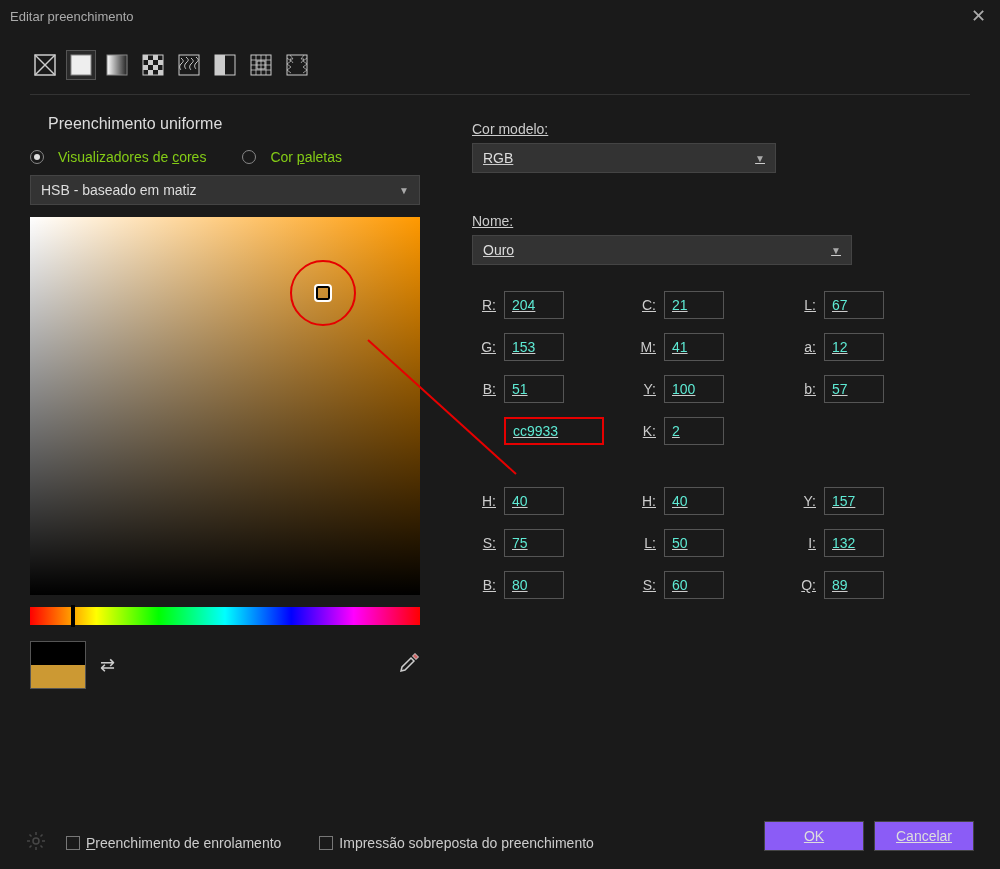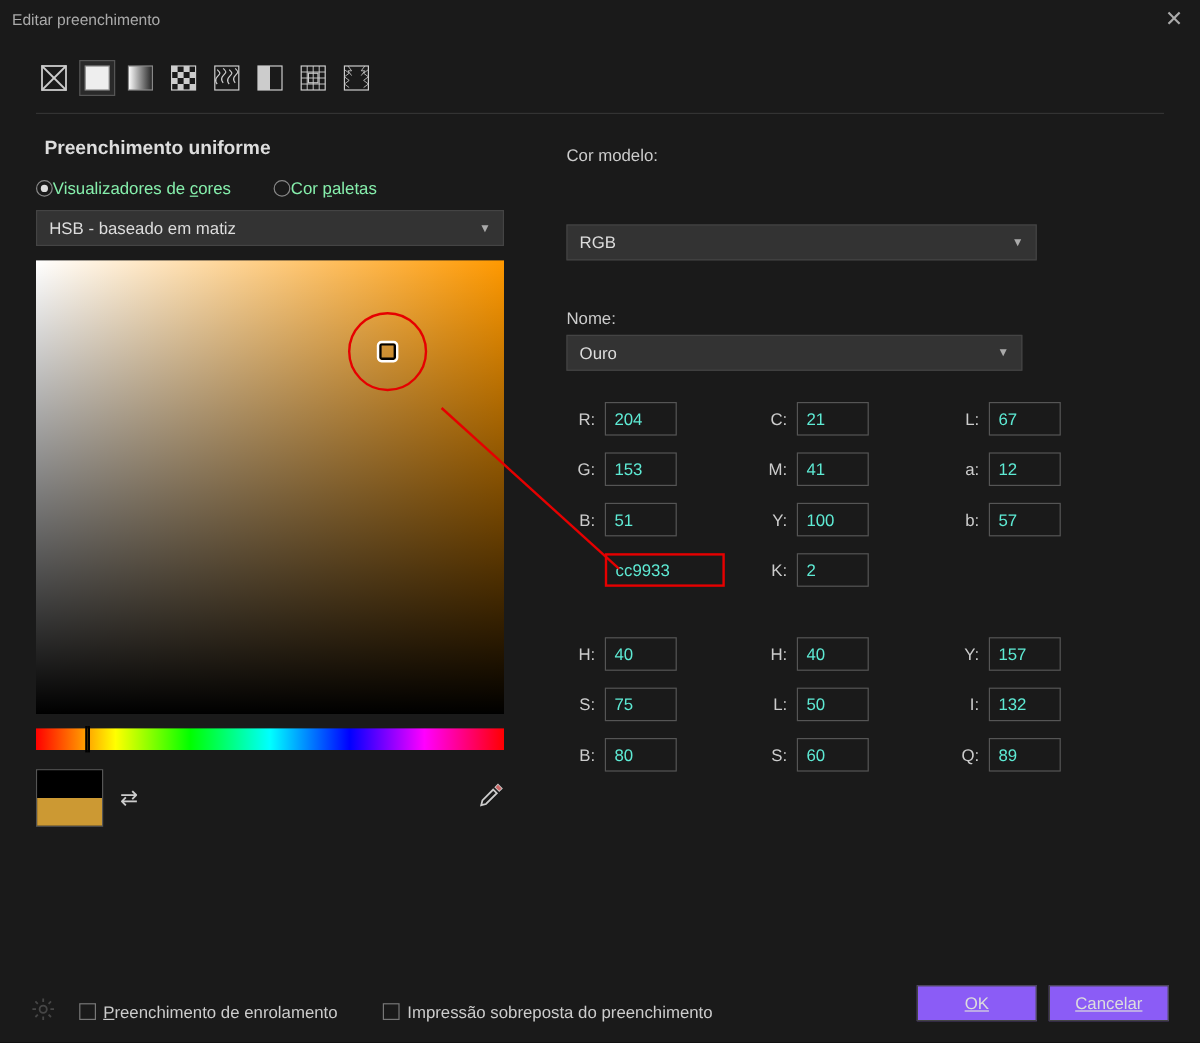--- a/index.html
+++ b/index.html
@@ -17,39 +17,39 @@
 .toolbar {
   display: flex; gap: 6px; padding-bottom: 14px;
   border-bottom: 1px solid #333;
 }
 .toolbar .tool {
   width: 30px; height: 30px; display: flex; align-items: center; justify-content: center;
   cursor: pointer; border: 1px solid transparent;
 }
 .toolbar .tool svg { width: 22px; height: 22px; }
 .toolbar .tool.selected { border: 1px solid #555; background: #2a2a2a; }
-.section-title { font-size: 16px; color: #ddd; margin: 20px 0 16px 7px; font-weight: 700; }
+.section-title { font-size: 16px; color: #ddd; margin: 20px 0 16px 18px; font-weight: 400; }
 .radio-row { display: flex; gap: 36px; align-items: center; margin-bottom: 10px; }
-.radio { display: flex; align-items: center; gap: 0; font-size: 14px; color: #86efac; cursor: pointer; }
+.radio { display: flex; align-items: center; gap: 14px; font-size: 14px; color: #84cc16; cursor: pointer; }
 .radio .dot {
   width: 14px; height: 14px; border: 1px solid #888; border-radius: 50%;
   display: flex; align-items: center; justify-content: center;
 }
 .radio .dot .inner { width: 6px; height: 6px; background: #ddd; border-radius: 50%; display: none; }
 .radio.checked .dot .inner { display: block; }
 .radio .ul { text-decoration: underline; }
 .dropdown {
   background: #333; color: #ddd; font-size: 14px; height: 30px;
   display: flex; align-items: center; justify-content: space-between;
   padding: 0 10px; cursor: pointer; border: 1px solid #444;
 }
 .dropdown .chev { font-size: 10px; color: #aaa; }
 .main-row { display: flex; gap: 52px; }
 .left-col { width: 390px; display: flex; flex-direction: column; }
-.right-col { flex: 1; display: flex; flex-direction: column; }
+.right-col { flex: 1; display: flex; flex-direction: column; text-decoration: underline; }
 .label-top { font-size: 14px; color: #ccc; margin-bottom: 6px; }
 .field-area {
   width: 390px; height: 378px; position: relative; margin-top: 12px;
   background:
     linear-gradient(to bottom, rgba(0,0,0,0) 0%, #000 100%),
     linear-gradient(to right, #fff 0%, #ff9900 100%);
 }
 .field-marker {
   position: absolute; width: 14px; height: 14px; border: 2px solid #000;
   outline: 2px solid #fff; border-radius: 2px; transform: translate(-50%, -50%);
@@ -222,21 +222,21 @@
             <svg viewBox="0 0 22 22">
                 <path d="M17 2l3 3-2 2-3-3 2-2zM13 6l3 3L7 18l-4 1 1-4 9-9z" fill="none" stroke="#ccc" stroke-width="1.5"></path>
                 <path d="M17 2l3 3-2 2-3-3z" fill="#c66"></path>
               </svg>
           </span>
         </div>
       </div>
 
       <div class="right-col">
         <div class="label-top" style="margin-top:-28px;">Cor modelo:</div>
-        <div class="dropdown" style="width:392px;margin-top:44px;">
+        <div class="dropdown" style="width:304px;">
           <span>RGB</span>
           <span class="chev">▼</span>
         </div>
 
         <div class="label-top" style="margin-top:40px;">Nome:</div>
         <div class="dropdown" style="width:380px;gap:20px;">
           <span>Ouro</span>
           <span class="chev">▼</span>
         </div>
 

